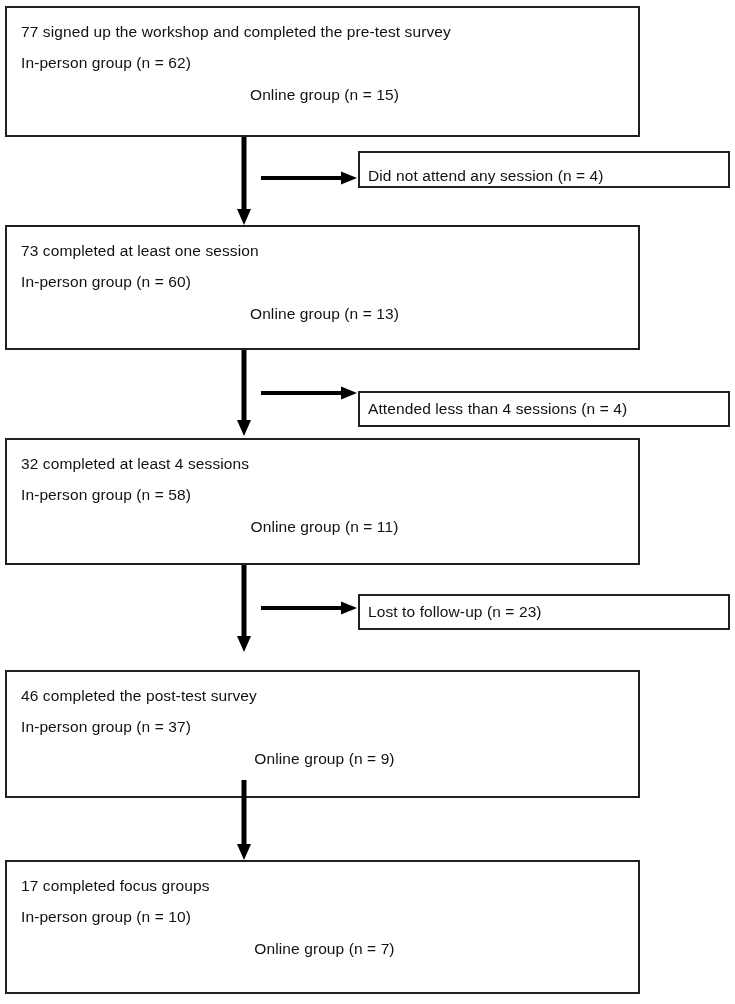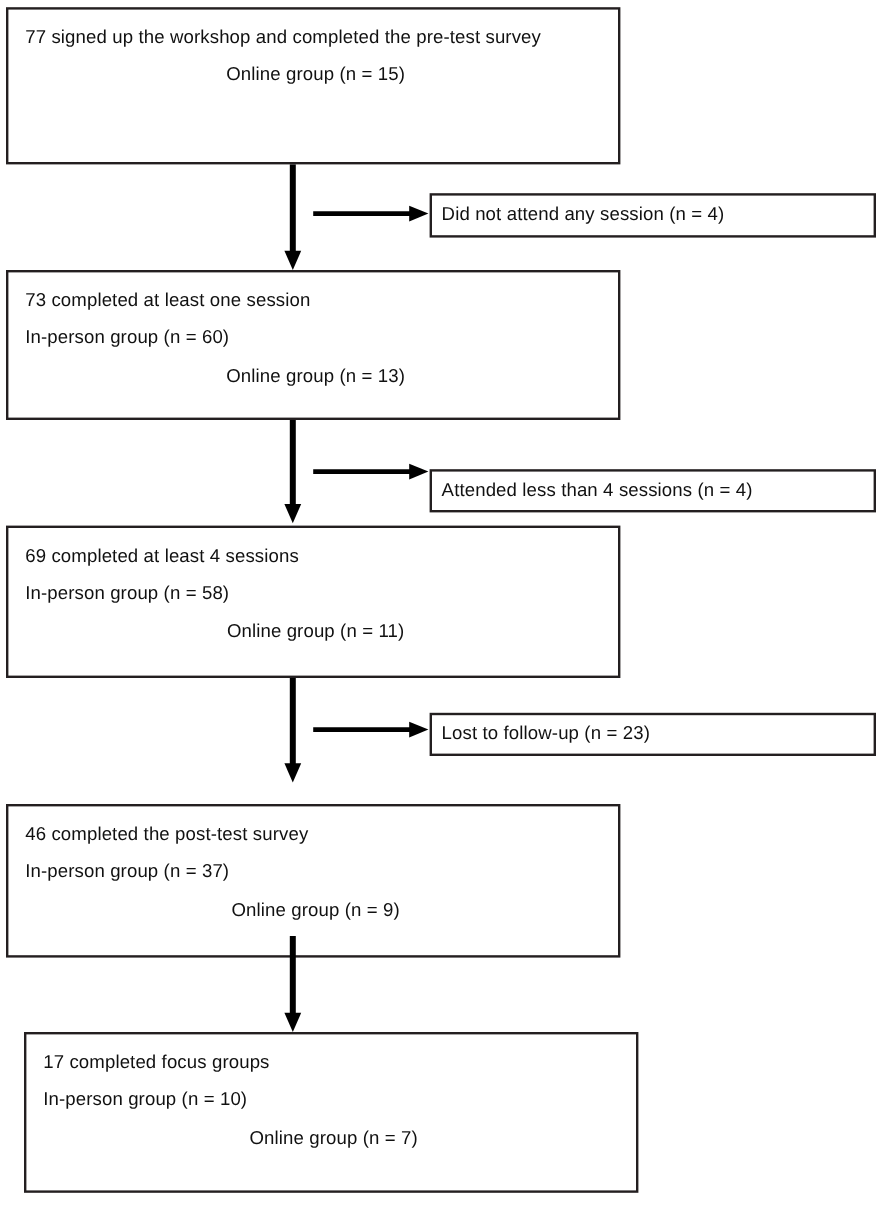--- a/index.html
+++ b/index.html
@@ -22,21 +22,21 @@
 
   
   .node {
     position: absolute;
     box-sizing: border-box;
     border: 2px solid #231f20;
     background: #ffffff;
   }
   .main-node {
     left: 5px;
-    width: 512px;
+    width: 635px;
     padding: 14px 10px 10px 10px;
   }
   .side-node {
     left: 358px;
     width: 372px;
     display: flex;
     align-items: center;
     padding: 0 8px;
   }
 
@@ -65,38 +65,39 @@
   }
   .connector svg { display: block; overflow: visible; }
 </style>
 </head>
 <body>
 
 <div id="flow-canvas">
 
   <div class="node main-node" style="top:6px; height:131px;">
     <p class="line">77 signed up the workshop and completed the pre-test survey</p>
+    <p class="line">In-person group (n = 62)</p>
     <p class="line">Online group (n = 15)</p>
   </div>
 
   <div class="connector" style="left:236px; top:137px;">
     <svg width="16" height="90" viewBox="0 0 16 90" aria-hidden="true">
       <line x1="8" y1="0" x2="8" y2="76" stroke="#000000" stroke-width="5"></line>
       <polygon points="8,88 1,72 15,72" fill="#000000"></polygon>
     </svg>
   </div>
 
   <div class="connector" style="left:261px; top:170px;">
     <svg width="98" height="16" viewBox="0 0 98 16" aria-hidden="true">
       <line x1="0" y1="8" x2="83" y2="8" stroke="#000000" stroke-width="4"></line>
       <polygon points="96,8 80,1.5 80,14.5" fill="#000000"></polygon>
     </svg>
   </div>
 
-  <div class="node side-node" style="top:161px; height:37px;">
+  <div class="node side-node" style="top:151px; height:37px;align-items:flex-end;">
     <p class="side-line">Did not attend any session (n = 4)</p>
   </div>
 
   <div class="node main-node" style="top:225px; height:125px;">
     <p class="line">73 completed at least one session</p>
     <p class="line">In-person group (n = 60)</p>
     <p class="line">Online group (n = 13)</p>
   </div>
 
   <div class="connector" style="left:236px; top:350px;">
@@ -111,21 +112,21 @@
       <line x1="0" y1="8" x2="83" y2="8" stroke="#000000" stroke-width="4"></line>
       <polygon points="96,8 80,1.5 80,14.5" fill="#000000"></polygon>
     </svg>
   </div>
 
   <div class="node side-node" style="top:375px; height:36px;margin-top:16px;">
     <p class="side-line">Attended less than 4 sessions (n = 4)</p>
   </div>
 
   <div class="node main-node" style="top:438px; height:127px;">
-    <p class="line">69 completed at least 4 sessions</p>
+    <p class="line">32 completed at least 4 sessions</p>
     <p class="line">In-person group (n = 58)</p>
     <p class="line">Online group (n = 11)</p>
   </div>
 
   <div class="connector" style="left:236px; top:565px;">
     <svg width="16" height="92" viewBox="0 0 16 92" aria-hidden="true">
       <line x1="8" y1="0" x2="8" y2="75" stroke="#000000" stroke-width="5"></line>
       <polygon points="8,87 1,71 15,71" fill="#000000"></polygon>
     </svg>
   </div>
@@ -147,19 +148,19 @@
     <p class="line">Online group (n = 9)</p>
   </div>
 
   <div class="connector" style="left:236px; top:780px;">
     <svg width="16" height="84" viewBox="0 0 16 84" aria-hidden="true">
       <line x1="8" y1="0" x2="8" y2="68" stroke="#000000" stroke-width="5"></line>
       <polygon points="8,80 1,64 15,64" fill="#000000"></polygon>
     </svg>
   </div>
 
-  <div class="node main-node" style="top:860px; height:134px;margin-left:15px;">
+  <div class="node main-node" style="top:860px; height:134px;">
     <p class="line">17 completed focus groups</p>
     <p class="line">In-person group (n = 10)</p>
     <p class="line">Online group (n = 7)</p>
   </div>
 
 </div>
 
 </body></html>

